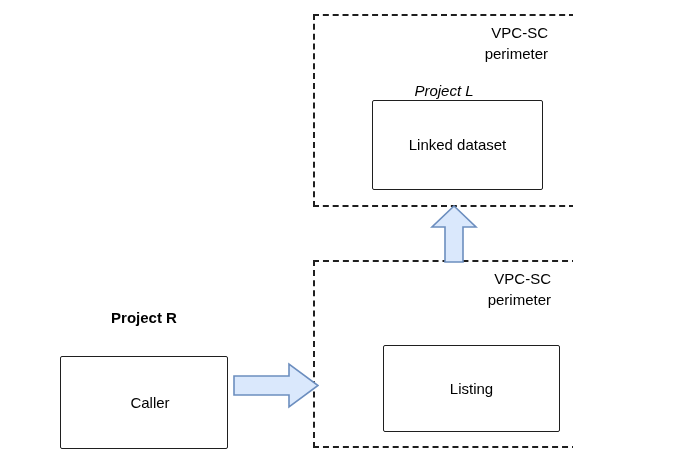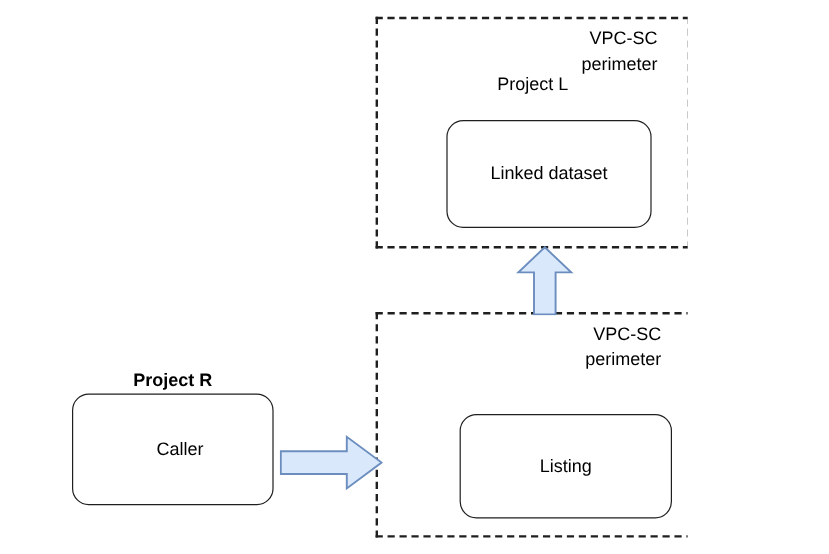--- a/index.html
+++ b/index.html
@@ -55,22 +55,23 @@
     text-align: center;
   }
 
   #perimeter-l-label {
     right: 25px;
     top: 22px;
     width: 160px;
   }
   #project-l-label {
     left: 313px;
-    top: 60px;
+    top: 80px;
     width: 262px;
+    font-style: italic;
   }
   #perimeter-e-label {
     right: 22px;
     top: 268px;
     width: 160px;
   }
   #project-e-label {
     left: 313px;
     top: 310px;
     width: 262px;
@@ -80,21 +81,21 @@
     top: 307px;
     width: 168px;
     font-weight: bold;
   }
 
   
   .node {
     position: absolute;
     box-sizing: border-box;
     border: 1.6px solid #1f1f1f;
-    border-radius: 14px;
+    border-radius: 2px;
     background: #ffffff;
     display: flex;
     align-items: center;
     justify-content: center;
   }
   .node span {
     font-size: 15px;
     color: #000000;
     line-height: 20px;
   }
@@ -105,21 +106,21 @@
     height: 90px;
   }
   #node-listing {
     left: 383px;
     top: 345px;
     width: 177px;
     height: 87px;
   }
   #node-caller {
     left: 60px;
-    top: 328px;
+    top: 356px;
     width: 168px;
     height: 93px;
     padding-left: 12px;
   }
 
   
   .arrow {
     position: absolute;
     line-height: 0;
   }

